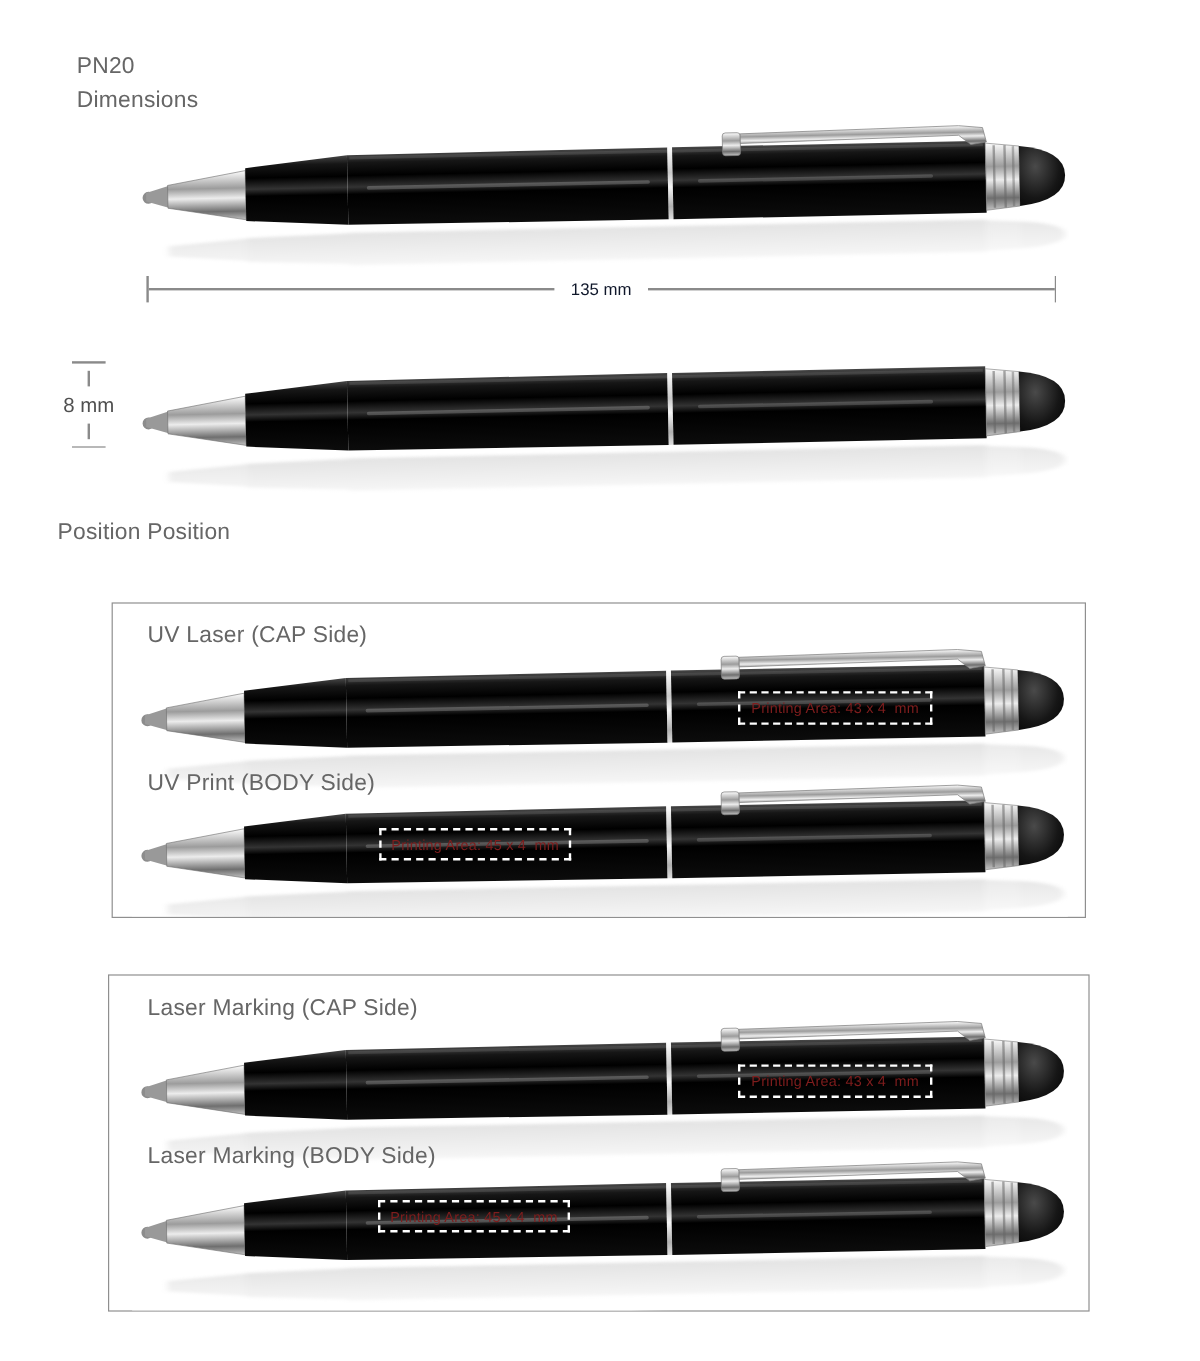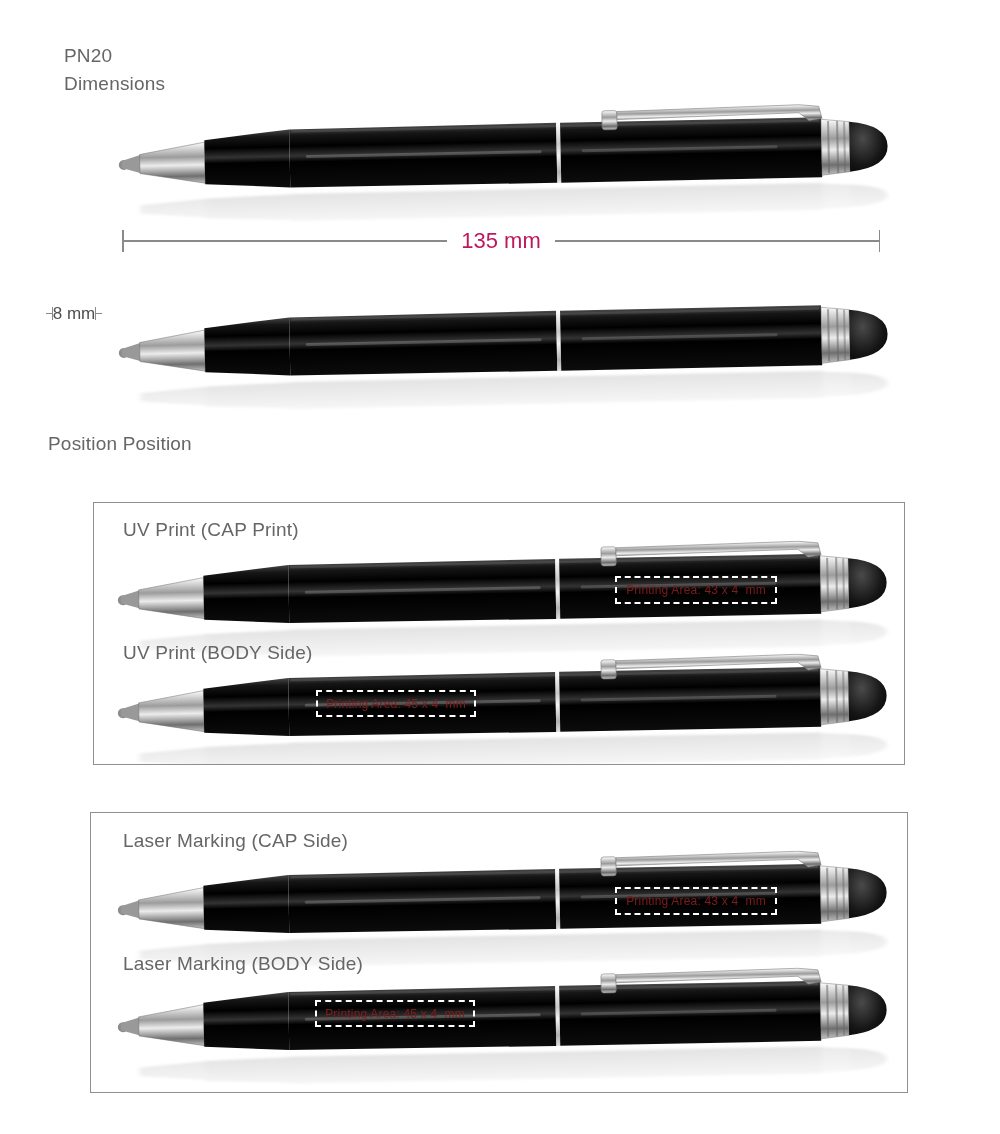--- a/index.html
+++ b/index.html
@@ -9,24 +9,24 @@
   .heading{position:absolute;color:#666;font-size:19px;font-weight:500;line-height:1.45;letter-spacing:.2px;}
   .section-label{color:#666;font-size:19px;font-weight:500;letter-spacing:.2px;}
 
   .pen-wrap{position:absolute;width:780px;height:120px;transform:rotate(-1.2deg);}
   .pen-wrap svg{display:block;}
 
   
   .dim-length{position:absolute;left:122px;top:230px;width:758px;height:22px;display:flex;align-items:center;}
   .dim-length .tick{width:1.5px;height:22px;background:#8a8a8a;}
   .dim-length .line{flex:1;height:1.5px;background:#8a8a8a;}
-  .dim-length .dim-text{padding:0 14px;font-size:22px;color:#be185d;white-space:nowrap;}
+  .dim-length .dim-text{padding:0 14px;font-size:14px;color:#0f172a;white-space:nowrap;}
 
   
-  .dim-height{position:absolute;left:46px;top:301px;width:56px;display:flex;flex-direction:row;align-items:center;}
+  .dim-height{position:absolute;left:46px;top:301px;width:56px;display:flex;flex-direction:column;align-items:center;}
   .dim-height .htick{width:28px;height:1.5px;background:#8a8a8a;}
   .dim-height .vline{width:1.5px;height:13px;background:#8a8a8a;margin:6px 0;}
   .dim-height .dim-text{font-size:17px;color:#4f4f4f;white-space:nowrap;line-height:1;padding:1px 0;}
 
   .print-box{position:absolute;border:1px solid #8f8f8f;background:#fff;overflow:hidden;}
   .print-box .section-label{position:absolute;}
   .print-box .pen-wrap{transform:rotate(-1.1deg);}
 
   .print-area{position:absolute;border:2px dashed #fff;color:#7f1d1d;display:flex;align-items:center;justify-content:center;font-size:12px;white-space:pre;z-index:5;box-sizing:border-box;letter-spacing:.2px;}
 </style>
@@ -137,21 +137,21 @@
 
   <div class="pen-wrap" style="left:110px;top:298px;">
     <svg viewBox="0 0 780 120" width="780" height="120">
       <use href="#pen-core"></use>
     </svg>
   </div>
 
   <div class="heading" style="left:48px;top:430px;">Position Position</div>
 
   <div class="print-box" style="left:93px;top:502px;width:810px;height:261px;">
-    <div class="section-label" style="left:29px;top:16px;position:absolute;">UV Print (CAP Print)</div>
+    <div class="section-label" style="left:29px;top:16px;position:absolute;">UV Laser (CAP Side)</div>
     <div class="pen-wrap" style="left:15px;top:43px;">
       <svg viewBox="0 0 780 120" width="780" height="120">
         <use href="#pen-core"></use>
           <use href="#pen-clip-part"></use>
       </svg>
     </div>
     <div class="print-area" style="left:521px;top:73px;width:162px;height:28px;">Printing Area: 43 x 4  mm</div>
 
     <div class="section-label" style="left:29px;top:139px;position:absolute;">UV Print (BODY Side)</div>
     <div class="pen-wrap" style="left:15px;top:156px;">

